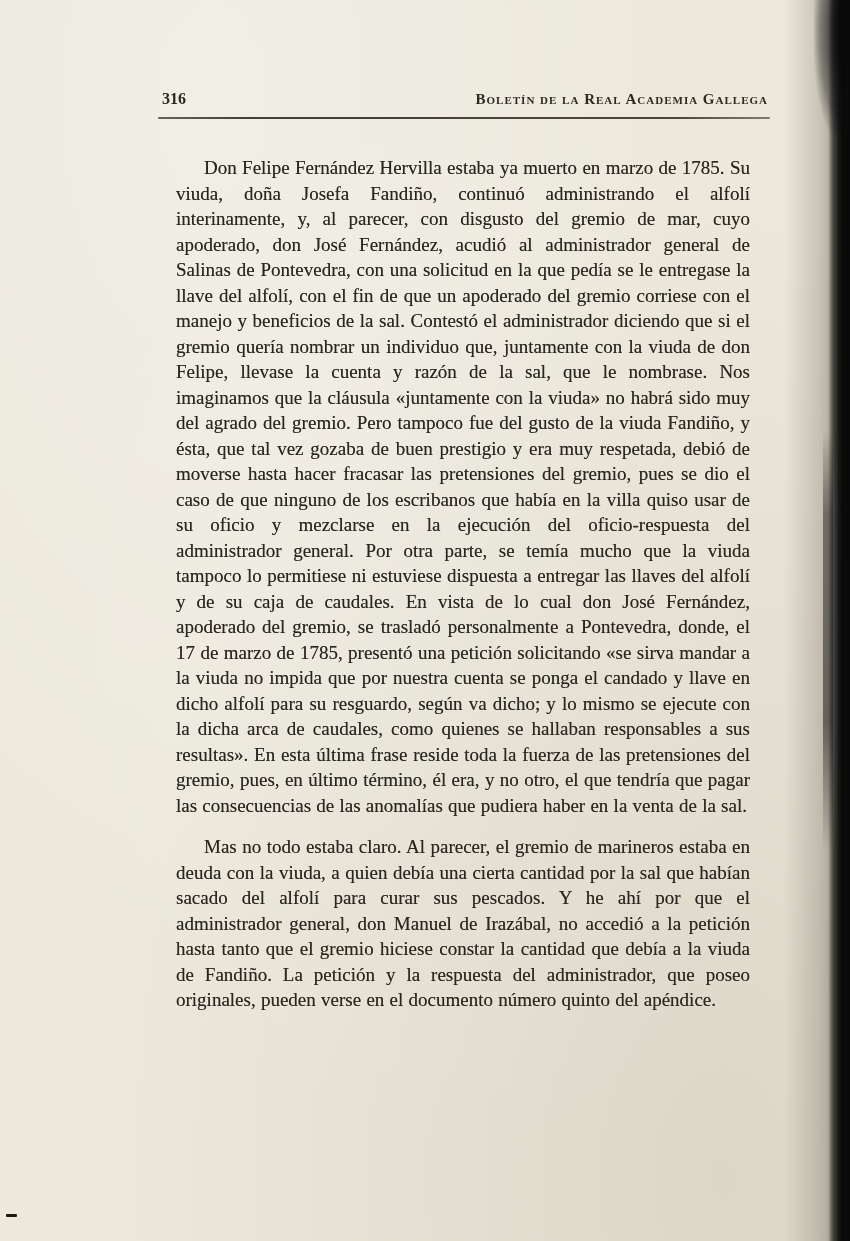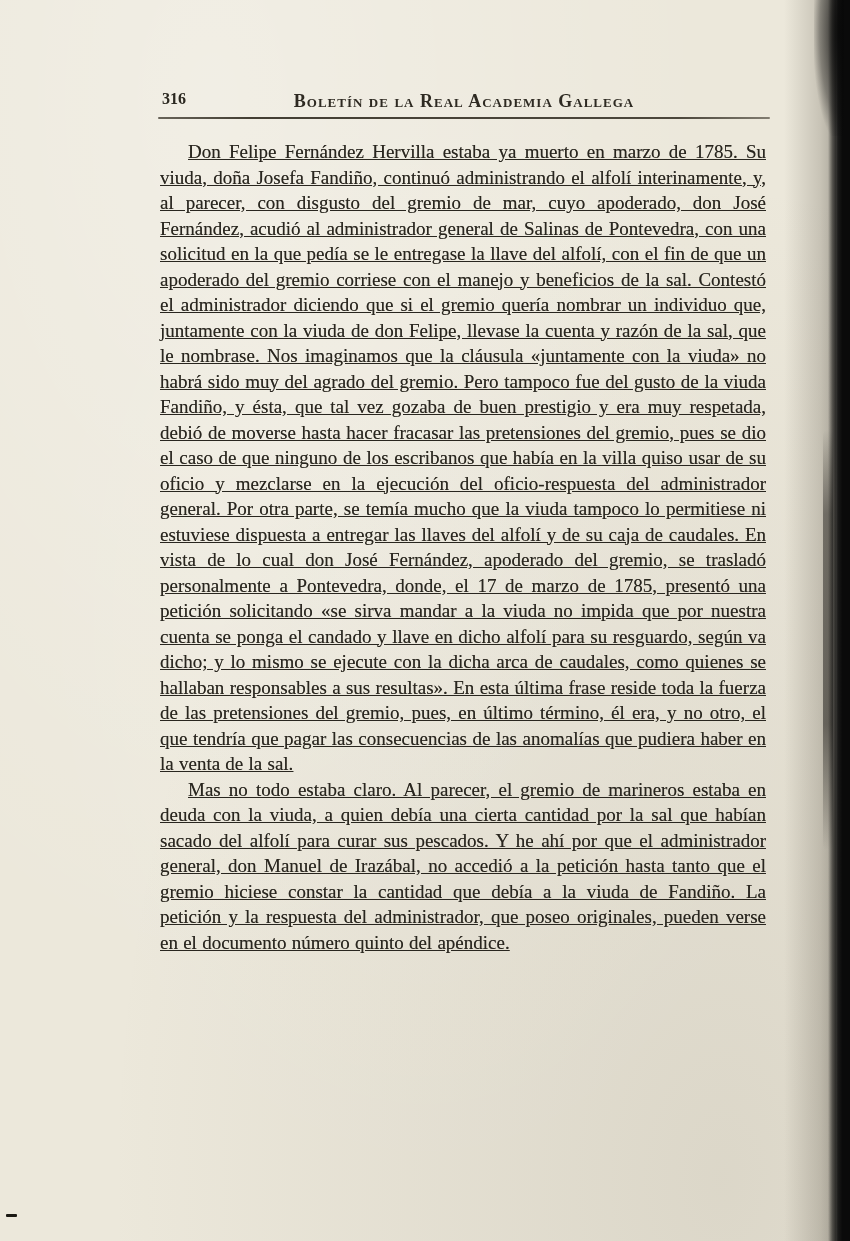--- a/index.html
+++ b/index.html
@@ -35,24 +35,24 @@
     top: 2px;
     font-size: 16px;
     font-weight: 600;
     color: #2b2820;
   }
   .journal-title {
     position: absolute;
     left: 0;
     right: 0;
     top: 3px;
-    text-align: center;
+    text-align: right;
     font-variant: small-caps;
     font-weight: 700;
-    font-size: 18px;
+    font-size: 15px;
     letter-spacing: 1px;
     color: #2e2a22;
   }
   .header-rule {
     position: absolute;
     top: 117px;
     left: 158px;
     width: 612px;
     height: 2px;
     background: linear-gradient(to right, rgba(58,53,42,0.75), rgba(58,53,42,0.95) 15%, rgba(58,53,42,0.9) 85%, rgba(58,53,42,0.6));
@@ -64,23 +64,22 @@
     left: 160px;
     width: 606px;
     text-align: justify;
     font-size: 19px;
     line-height: 25.5px;
     color: #29261f;
     text-shadow: 0 0 0.5px rgba(41,38,31,0.55);
     word-spacing: 0.5px;
   }
   .text-block p {
-    margin: 0;
+    margin: 16px;
     text-indent: 28px;
-    text-decoration: underline;
   }
   .binding-shadow {
     position: absolute;
     top: 0;
     bottom: 0;
     right: 14px;
     width: 52px;
     background: linear-gradient(to right, rgba(70,63,50,0), rgba(70,63,50,0.22) 70%, rgba(50,45,36,0.35));
     pointer-events: none;
   }

